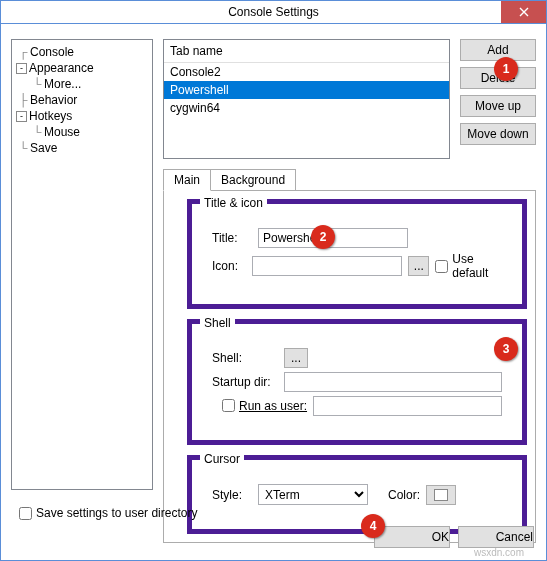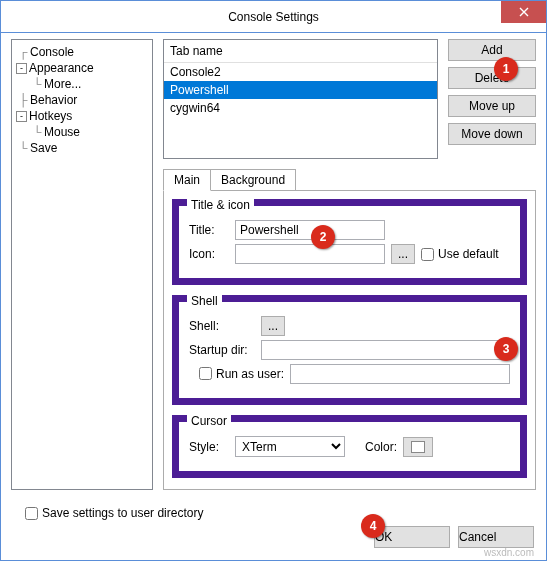--- a/index.html
+++ b/index.html
@@ -1,58 +1,58 @@
 <!DOCTYPE html>
 <html><head>
 <meta charset="utf-8">
 <style>
 * { box-sizing: border-box; font-family: "Segoe UI", Tahoma, sans-serif; font-size: 12px; }
 body { margin: 0; background: #fff; }
 .window { width: 547px; height: 561px; border: 1px solid #5a8ed8; position: relative; background: #fff; }
-.titlebar { height: 32px; background: #fff; display: flex; align-items: center; justify-content: center; border-bottom: 1px solid #5a8ed8; position: relative; }
+.titlebar { height: 23px; background: #fff; display: flex; align-items: center; justify-content: center; border-bottom: 1px solid #5a8ed8; position: relative; }
 .titlebar-text { color: #000; }
 .close-btn { position: absolute; right: 0; top: 0; width: 45px; height: 22px; background: #c75050; color: #fff; display: flex; align-items: center; justify-content: center; font-size: 12px; }
 .content { padding: 10px; position: absolute; top: 28px; bottom: 60px; left: 0; right: 0; display: flex; gap: 10px; }
 .tree { width: 142px; border: 1px solid #828790; padding: 4px 2px; background: #fff; }
 .tree-item { padding: 1px 2px; white-space: nowrap; cursor: default; }
 .tree-toggle { display: inline-block; width: 11px; height: 11px; border: 1px solid #888; text-align: center; line-height: 9px; font-size: 9px; margin-right: 2px; position: relative; top: -1px; }
 .tree-line { display: inline-block; width: 14px; text-align: center; color: #888; }
 .tree-indent { display: inline-block; width: 14px; }
 .right { flex: 1; display: flex; flex-direction: column; }
 .toprow { display: flex; gap: 10px; border-radius: 12px; }
 .listbox { flex: 1; border: 1px solid #828790; background: #fff; }
 .listbox-header { padding: 4px 6px; border-bottom: 1px solid #e0e0e0; background: #fff; }
 .listbox-items { }
 .listbox-item { padding: 2px 6px; cursor: default; }
 .listbox-item.selected { background: #0078d7; color: #fff; }
-.btncol { width: 88px; display: flex; flex-direction: column; gap: 6px; }
+.btncol { width: 76px; display: flex; flex-direction: column; gap: 6px; }
 .btn { height: 22px; border: 1px solid #acacac; background: #e1e1e1; cursor: default; display: flex; align-items: center; justify-content: center; }
 .tabs { margin-top: 10px; display: flex; }
 .tab { padding: 3px 10px; border: 1px solid #acacac; background: #fff; position: relative; cursor: default; }
 .tab.active { border-bottom: 1px solid #fff; z-index: 2; }
 .tab + .tab { margin-left: -1px; }
 .tabpanel { border: 1px solid #acacac; margin-top: -1px; padding: 8px; flex: 1; background: #fff; }
-.groupbox { border: 7px solid #4c1d95; padding: 10px; margin-bottom: 10px; position: relative; }
+.groupbox { border: 5px solid #4c1d95; padding: 20px; margin-bottom: 10px; position: relative; margin-left: 15px; }
 .groupbox-title { position: absolute; top: -8px; left: 8px; background: #fff; padding: 0 4px; }
 .row { display: flex; align-items: center; gap: 6px; margin: 4px 0; }
 .lbl { width: 66px; }
 .lbl-s { width: 40px; }
 input[type=text] { border: 1px solid #abadb3; padding: 2px 4px; height: 20px; background: #fff; }
 input[type=checkbox] { margin: 0 4px 0 0; }
 .small-btn { width: 24px; height: 20px; border: 1px solid #acacac; background: #e1e1e1; display: flex; align-items: center; justify-content: center; cursor: default; }
 select { border: 1px solid #abadb3; height: 21px; background: #fff; padding: 1px 2px; }
 .color-swatch { width: 30px; height: 20px; border: 1px solid #acacac; background: #e1e1e1; display: inline-flex; align-items: center; justify-content: center; }
 .color-inner { width: 14px; height: 12px; border: 1px solid #888; background: #fff; }
-.footer { position: absolute; left: 12px; right: 0; bottom: 0; padding: 8px 12px 12px 12px; }
+.footer { position: absolute; left: 6px; right: 0; bottom: 0; padding: 8px 12px 12px 12px; }
 .footer-row1 { display: flex; align-items: center; margin-bottom: 6px; }
 .footer-row2 { display: flex; align-items: center; }
 .footer-btns { margin-left: auto; display: flex; gap: 8px; }
-.footer-btn { width: 76px; height: 22px; border: 1px solid #acacac; background: #e1e1e1; display: flex; align-items: center; justify-content: flex-start; cursor: default; }
+.footer-btn { width: 76px; height: 22px; border: 1px solid #acacac; background: #e1e1e1; display: flex; align-items: center; justify-content: flex-end; cursor: default; }
 .badge { position: absolute; width: 24px; height: 24px; border-radius: 50%; background: #d92a1c; color: #fff; display: flex; align-items: center; justify-content: center; font-weight: bold; font-size: 13px; box-shadow: 1px 1px 2px rgba(0,0,0,0.4); z-index: 10; }
-.watermark { position: absolute; right: 12px; bottom: 2px; font-size: 10px; color: #bbb; }
+.watermark { position: absolute; right: 22px; bottom: 2px; font-size: 10px; color: #bbb; }
 </style>
 </head>
 <body>
 
 <div class="window">
   <div class="titlebar">
     <span class="titlebar-text">Console Settings</span>
     <div class="close-btn">
       <svg width="10" height="10" viewBox="0 0 10 10">
           <path d="M1 1 L9 9 M9 1 L1 9" stroke="#fff" stroke-width="1.4"></path>
@@ -129,21 +129,21 @@
             <span class="lbl">Shell:</span>
             <div class="small-btn">
                 <span>...</span>
               </div>
           </div>
           <div class="row">
             <span class="lbl">Startup dir:</span>
             <input type="text" style="flex: 1 1 0%;" value="">
           </div>
           <div class="row">
-            <label style="display:flex;align-items:flex-start;margin-left:10px;">
+            <label style="display:flex;align-items:flex-start;margin-left:10px;text-decoration:underline;">
                 <input type="checkbox" style="">
                 <span>Run as user:</span>
               </label>
             <input type="text" style="flex: 1 1 0%;" value="">
           </div>
         </div>
 
         <div class="groupbox" style="margin-bottom:0;">
           <span class="groupbox-title">Cursor</span>
           <div class="row">

